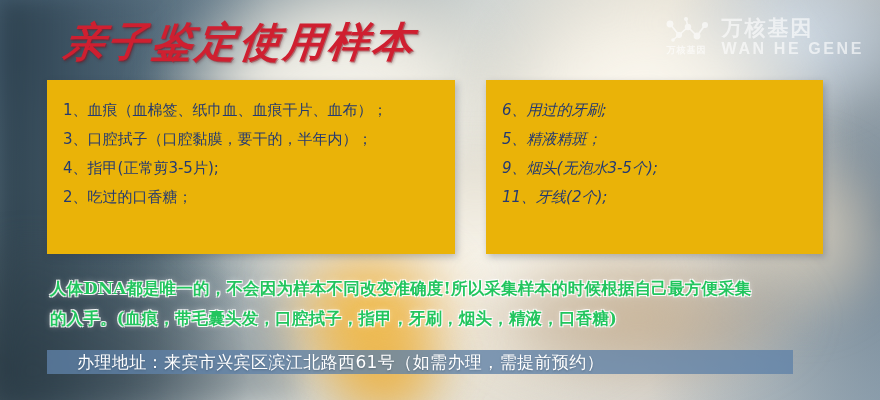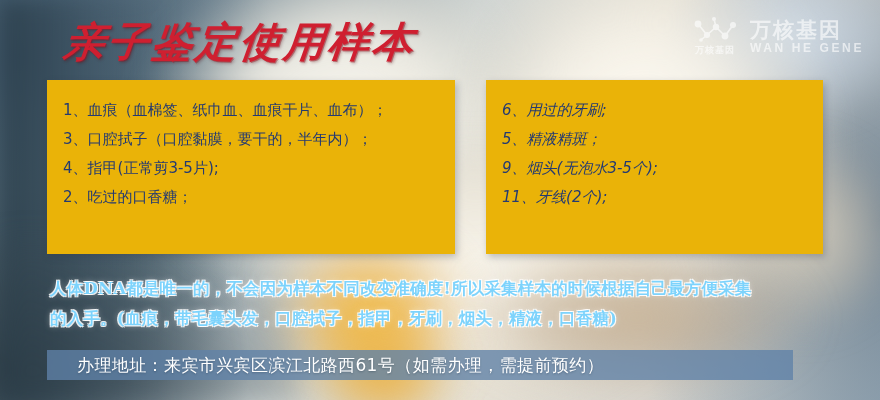--- a/index.html
+++ b/index.html
@@ -129,21 +129,21 @@
   .logo-words { display: flex; flex-direction: column; align-items: flex-start; gap: 1px; }
   .logo-cn {
     font-size: 21px;
     font-weight: bold;
     color: #ffffff;
     letter-spacing: 2px;
     line-height: 1.1;
     white-space: nowrap;
   }
   .logo-en {
-    font-size: 12px;
+    font-size: 16px;
     font-weight: bold;
     color: #ffffff;
     letter-spacing: 2.6px;
     line-height: 1.1;
     white-space: nowrap;
   }
 
   
   .title {
     position: absolute;
@@ -184,38 +184,38 @@
   
   .note {
     position: absolute;
     left: 50px;
     top: 274px;
     width: 800px;
     font-family: "DejaVu Serif", "Liberation Serif", serif;
     font-weight: bold;
     font-size: 16.5px;
     line-height: 30px;
-    color: #7dd3fc;
+    color: #22c55e;
     letter-spacing: 0.2px;
     text-shadow:
       -1px -1px 0 rgba(255,255,255,0.85),
        1px -1px 0 rgba(255,255,255,0.85),
       -1px  1px 0 rgba(255,255,255,0.85),
        1px  1px 0 rgba(255,255,255,0.85),
        0 0 6px rgba(255,255,255,0.6);
   }
   .note .line { display: block; white-space: nowrap; }
 
   
   .address-bar {
     position: absolute;
     left: 47px;
     top: 350px;
     width: 746px;
-    height: 30px;
+    height: 24px;
     background: rgba(95,130,168,0.78);
     display: flex;
     align-items: center;
   }
   .address-text {
     color: #ffffff;
     font-size: 17px;
     letter-spacing: 0.4px;
     padding-left: 30px;
     white-space: nowrap;

